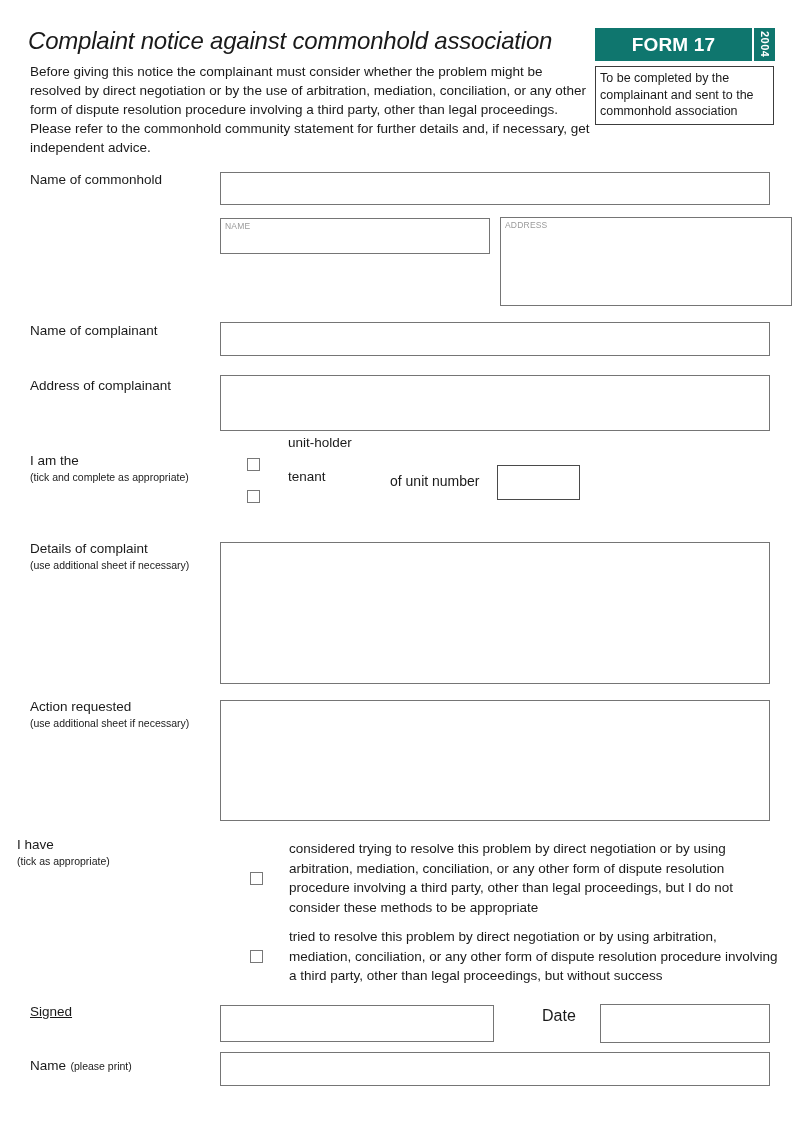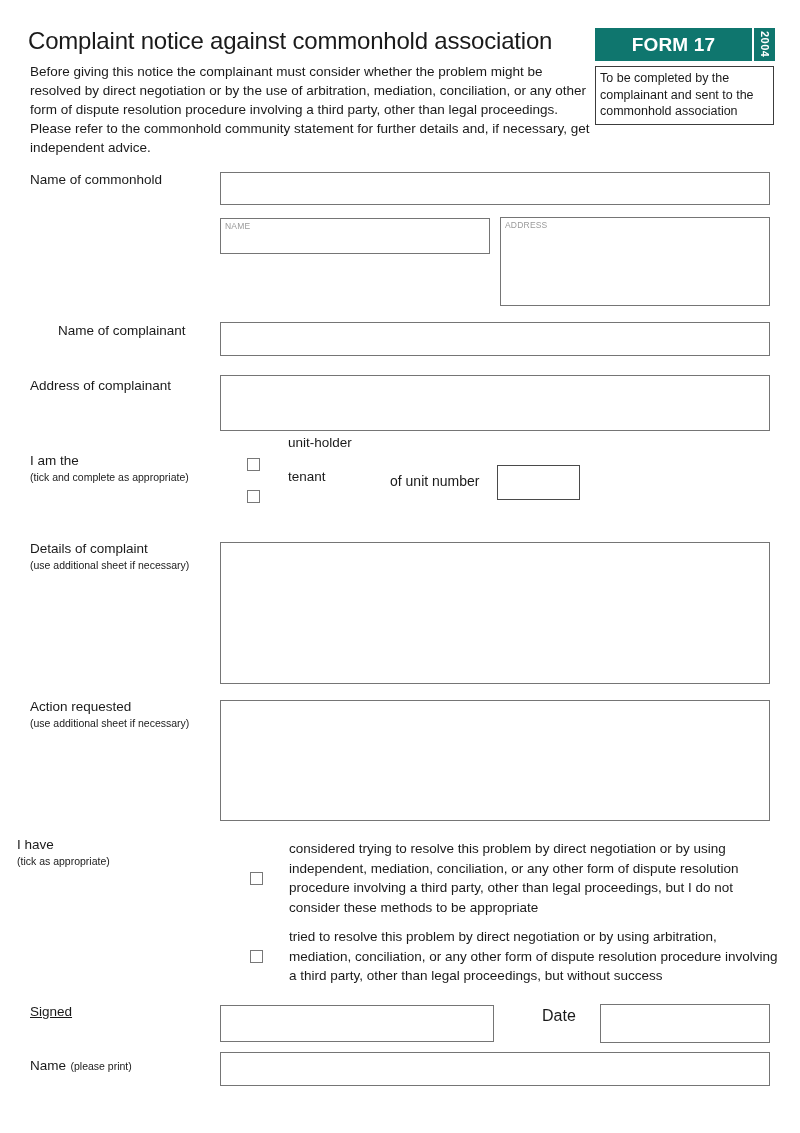--- a/index.html
+++ b/index.html
@@ -18,20 +18,21 @@
   }
   .abs { position: absolute; }
 
   
   .title {
     left: 28px; top: 27px;
     font-size: 24px;
     font-weight: 400;
     letter-spacing: -0.2px;
     white-space: nowrap;
+    font-style: italic;
   }
   .badge {
     left: 595px; top: 28px;
     width: 180px; height: 33px;
     background: #0f766e;
     display: flex;
     align-items: stretch;
   }
   .badge-main {
     flex: 1;
@@ -135,23 +136,23 @@
   </div>
 
   <div class="abs note-box">To be completed by the complainant and sent to the commonhold association</div>
 
   <p class="abs intro">Before giving this notice the complainant must consider whether the problem might be resolved by direct negotiation or by the use of arbitration, mediation, conciliation, or any other form of dispute resolution procedure involving a third party, other than legal proceedings. Please refer to the commonhold community statement for further details and, if necessary, get independent advice.</p>
 
   <div class="abs lbl" style="left:30px; top:171px;">Name of commonhold</div>
   <input class="abs fill" style="left: 220px; top: 172px; width: 550px; height: 33px;" value="">
 
   <textarea class="abs fill" style="left: 220px; top: 218px; width: 270px; height: 36px;" placeholder="NAME"></textarea>
-  <textarea class="abs fill" style="left: 500px; top: 217px; width: 270px; height: 89px;" placeholder="ADDRESS"></textarea>
-
-  <div class="abs lbl" style="left:30px; top:322px;margin-left:28px;">Name of complainant</div>
+  <textarea class="abs fill" style="left: 500px; top: 217px; width: 292px; height: 89px;" placeholder="ADDRESS"></textarea>
+
+  <div class="abs lbl" style="left:30px; top:322px;">Name of complainant</div>
   <input class="abs fill" style="left: 220px; top: 322px; width: 550px; height: 34px;" value="">
 
   <div class="abs lbl" style="left:30px; top:377px;">Address of complainant</div>
   <textarea class="abs fill" style="left: 220px; top: 375px; width: 550px; height: 56px;"></textarea>
 
   <div class="abs" style="left:30px; top:452px;">
     <div class="lbl">I am the</div>
     <div class="sublbl">(tick and complete as appropriate)</div>
   </div>
   <span class="abs cbx" style="left:247px; top:458px;"></span>
@@ -172,21 +173,21 @@
     <div class="sublbl">(use additional sheet if necessary)</div>
   </div>
   <textarea class="abs fill" style="left: 220px; top: 700px; width: 550px; height: 121px;"></textarea>
 
   <div class="abs" style="left:17px; top:836px;">
     <div class="lbl">I have</div>
     <div class="sublbl">(tick as appropriate)</div>
   </div>
   <div class="abs opt-row" style="left:250px; top:839px;">
     <span class="cbx"></span>
-    <div class="opt-text">considered trying to resolve this problem by direct negotiation or by using independent, mediation, conciliation, or any other form of dispute resolution procedure involving a third party, other than legal proceedings, but I do not consider these methods to be appropriate</div>
+    <div class="opt-text">considered trying to resolve this problem by direct negotiation or by using arbitration, mediation, conciliation, or any other form of dispute resolution procedure involving a third party, other than legal proceedings, but I do not consider these methods to be appropriate</div>
   </div>
   <div class="abs opt-row" style="left:250px; top:927px;">
     <span class="cbx"></span>
     <div class="opt-text">tried to resolve this problem by direct negotiation or by using arbitration, mediation, conciliation, or any other form of dispute resolution procedure involving a third party, other than legal proceedings, but without success</div>
   </div>
 
   <div class="abs lbl" style="left:30px; top:1003px;text-decoration:underline;">Signed</div>
   <input class="abs fill" style="left: 220px; top: 1005px; width: 274px; height: 37px;" value="">
   <div class="abs" style="left:542px; top:1007px; font-size:16px;">Date</div>
   <input class="abs fill" style="left: 600px; top: 1004px; width: 170px; height: 39px;" value="">

